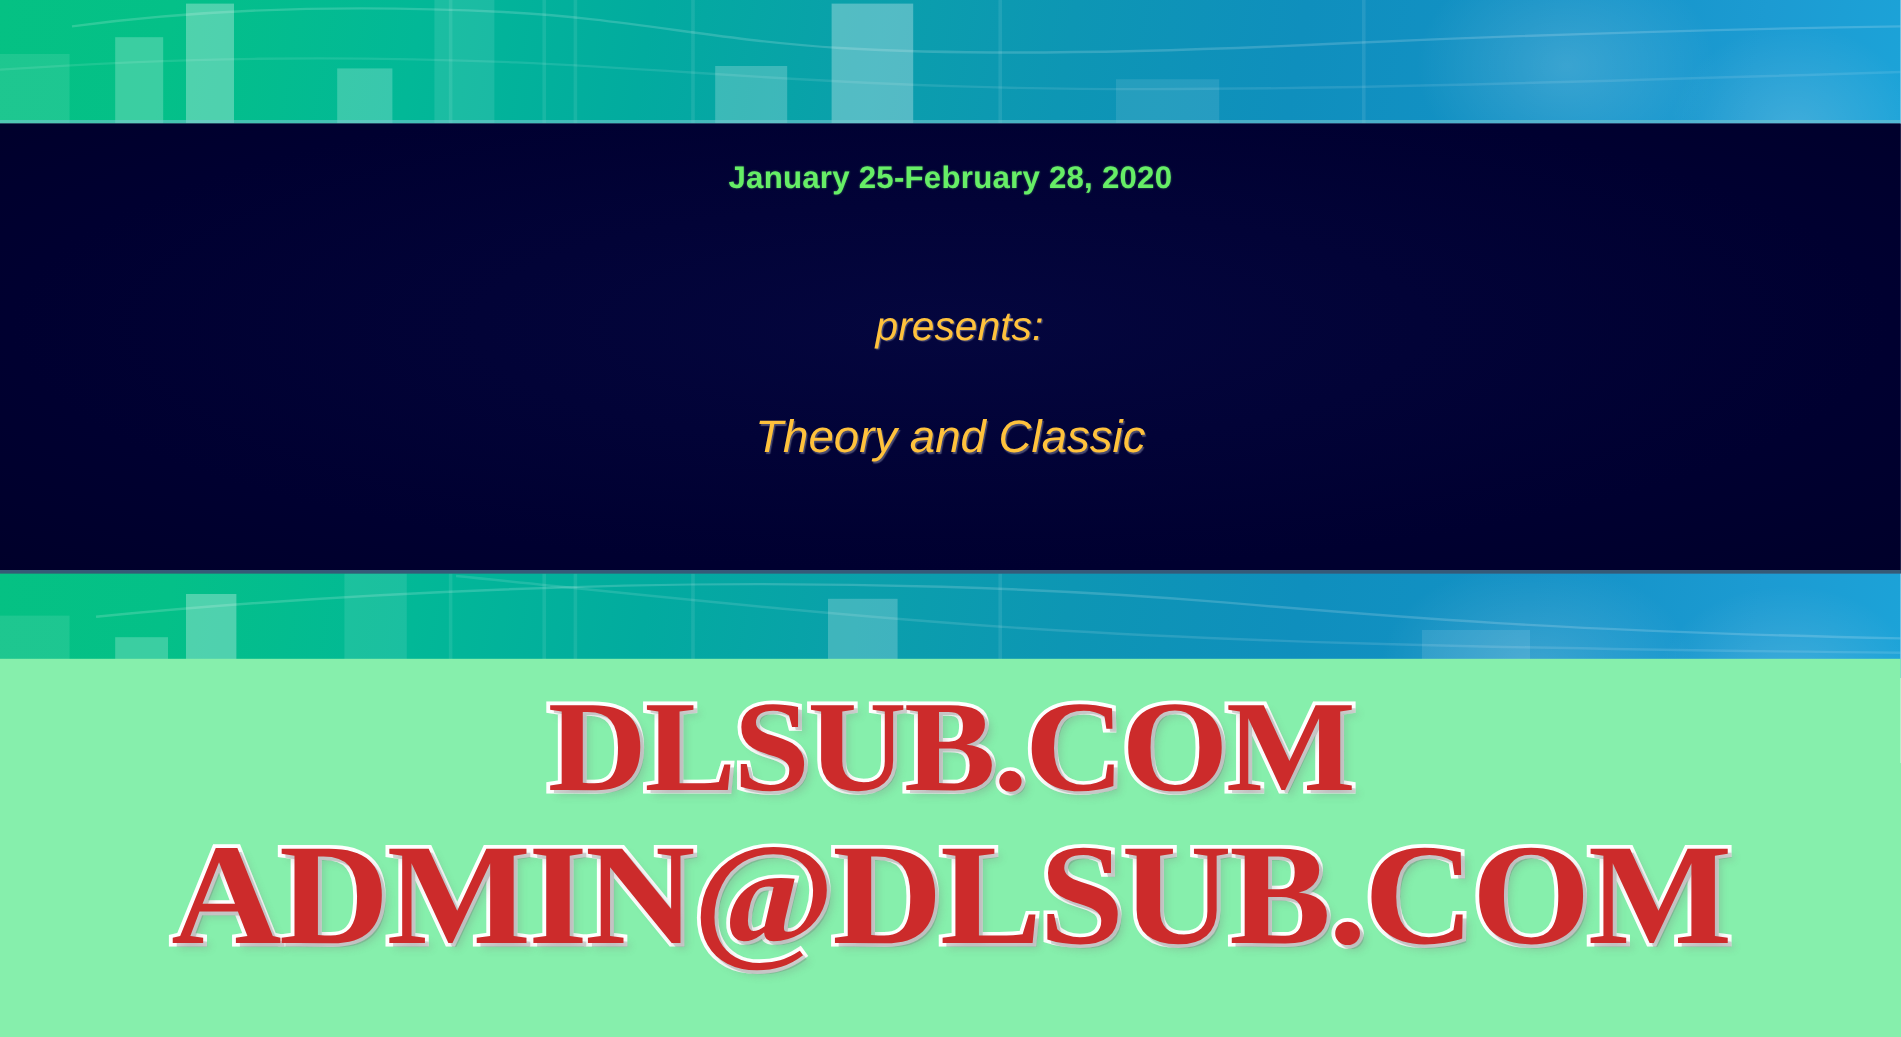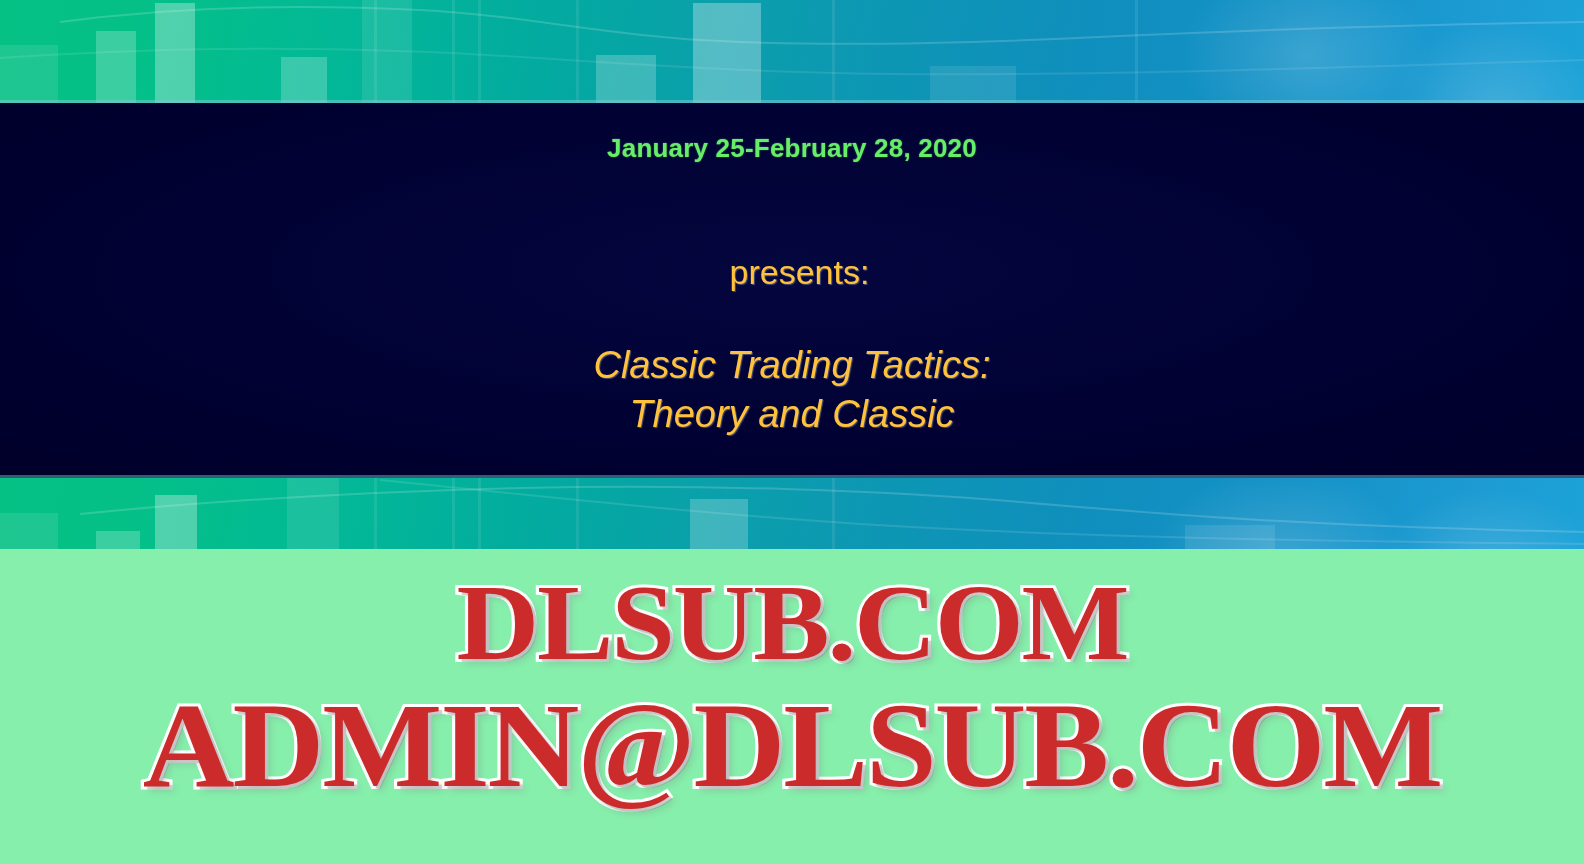--- a/index.html
+++ b/index.html
@@ -81,21 +81,21 @@
     position:absolute; top:95px; left:0; width:1584px;
     text-align:center;
     color:#ffc23c;
     font-size:39px; font-weight:bold;
     text-shadow:1px 1px 1px rgba(255,255,255,0.35);
   }
   .presents {
     position:absolute; top:150px; left:0; width:1584px;
     text-align:center;
     color:#ffc23c;
-    font-size:34px; 
+    font-size:34px; font-style:italic;
     text-shadow:1px 1px 1px rgba(255,255,255,0.30);
     padding-left:15px;
   }
   .title-block {
     position:absolute; top:238px; left:0; width:1584px;
     text-align:center;
   }
   .title-line {
     color:#ffc23c;
     font-size:38px; font-style:italic;
@@ -157,21 +157,20 @@
 
   <div class="navy">
     <div class="navy-inner"></div>
 
     <div class="date-line">January 25-February 28, 2020</div>
 
 
     <div class="presents">presents:</div>
 
     <div class="title-block">
-      <div class="title-line">Classic Trading Tactics:</div>
       <div class="title-line">Theory and Classic</div>
     </div>
   </div>
   <div class="hairline-bottom"></div>
 
   <div class="banner banner-bottom">
     <div class="bar dim" style="left:0px;   width:58px;  height:52px;"></div>
     <div class="bar" style="left:96px;  width:44px;  height:34px;"></div>
     <div class="bar bright" style="left:155px; width:42px;  height:70px;"></div>
     <div class="bar dim" style="left:287px; width:52px;  height:87px;"></div>

